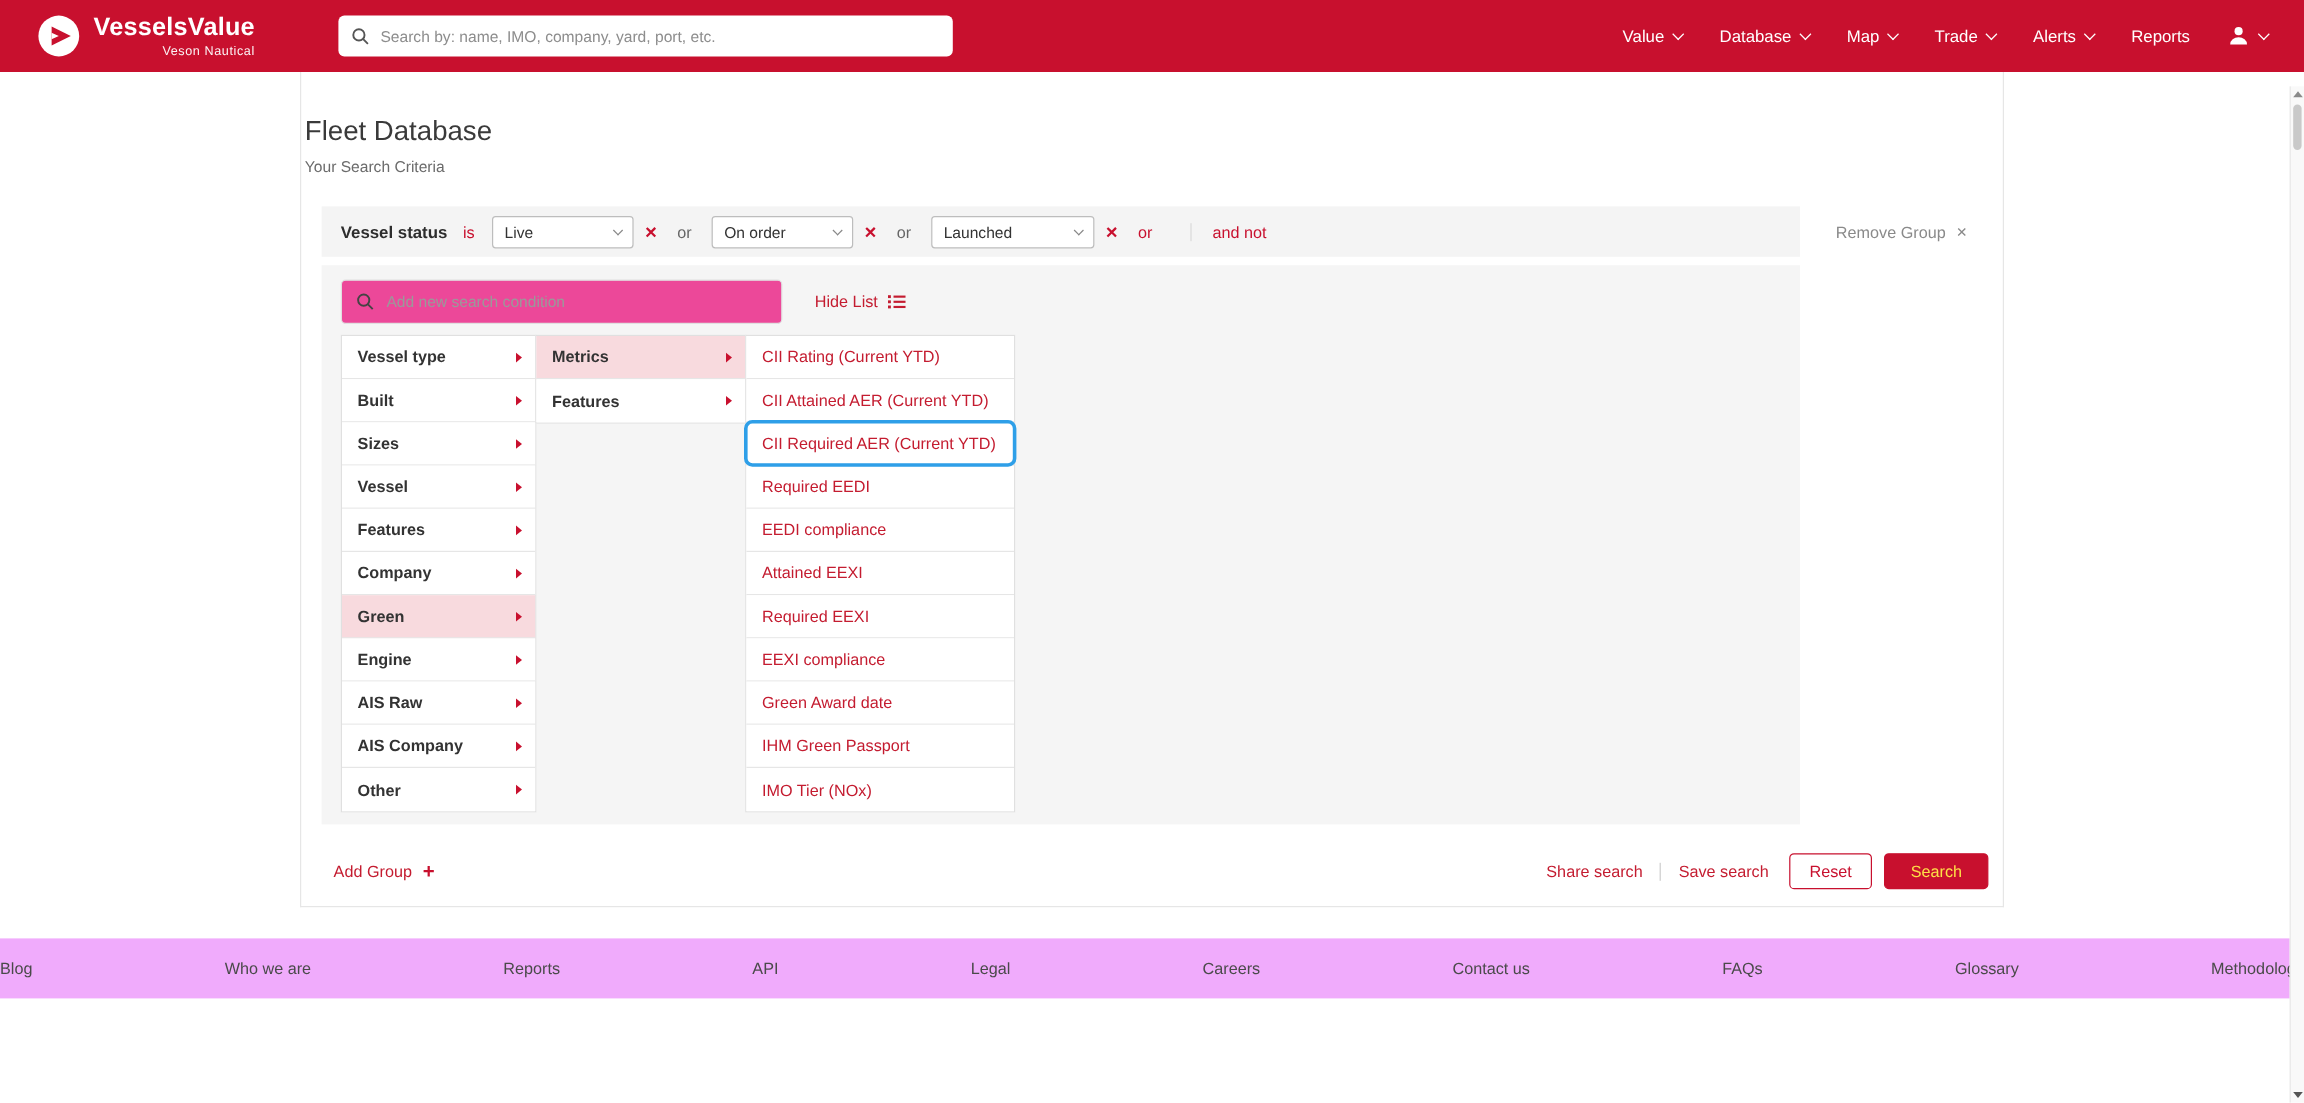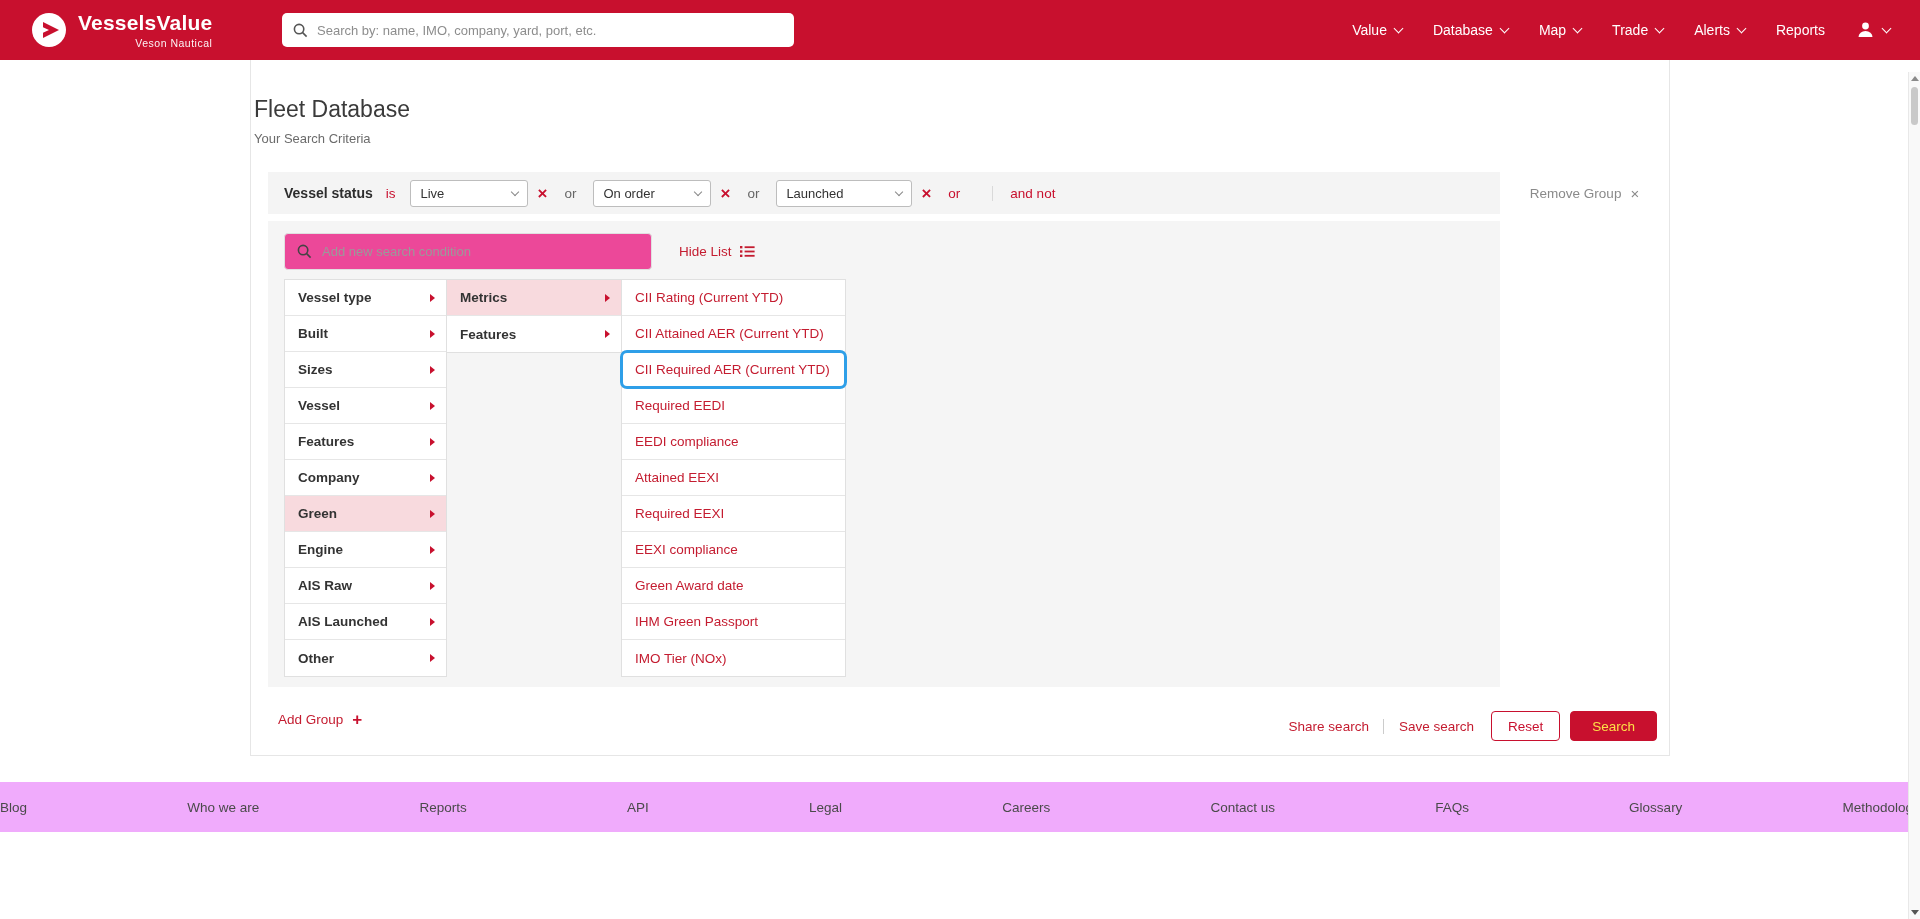--- a/index.html
+++ b/index.html
@@ -63,21 +63,21 @@
   .mcol3 { width:225px; }
   .mrow { height:36px; display:flex; align-items:center; justify-content:space-between; padding:0 11px 0 13px; border-bottom:1px solid #e6e6e6; font-size:13.5px; color:#333; font-weight:600; cursor:pointer; background:#fff; }
   .mrow:last-child { border-bottom:none; }
   .mrow.active { background:#f8dade; }
   .tri { width:0; height:0; border-top:4.5px solid transparent; border-bottom:4.5px solid transparent; border-left:5.5px solid #c8102e; flex:0 0 auto; }
   .mcol3 .mrow { font-weight:400; color:#c41c30; justify-content:flex-start; }
   .mrow.hl { position:relative; }
   .mrow.hl::after { content:""; position:absolute; inset:-2px; border:3px solid #2e9fe8; border-radius:7px; pointer-events:none; }
 
   
-  .actions-row { display:flex; align-items:flex-start; margin-top:24px; padding:0 12px 0 27px; }
+  .actions-row { display:flex; align-items:center; margin-top:24px; padding:0 12px 0 27px; }
   .add-group { color:#c41c30; font-size:13.5px; display:flex; align-items:center; gap:9px; cursor:pointer; }
   .plus { font-size:17px; font-weight:700; color:#c8102e; line-height:1; }
   .actions-right { margin-left:auto; display:flex; align-items:center; }
   .share { color:#c41c30; font-size:13.5px; cursor:pointer; }
   .save { color:#c41c30; font-size:13.5px; margin-left:14px; padding-left:15px; border-left:1px solid #ccc; cursor:pointer; }
   .btn-reset { margin-left:17px; height:30px; padding:0 16px; background:#fff; border:1px solid #c8102e; color:#c8102e; border-radius:4px; font-size:13.5px; font-family:inherit; cursor:pointer; }
   .btn-search { margin-left:10px; height:30px; padding:0 21px; background:#c8102e; border:1px solid #c8102e; color:#fde047; border-radius:4px; font-size:13.5px; font-family:inherit; cursor:pointer; }
 
   
   .footer { margin-top:26px; height:50px; background:#f0abfc; display:flex; align-items:center; justify-content:space-between; gap:37px; }
@@ -244,21 +244,21 @@
                 </div>
               <div class="mrow">
                   <span>Engine</span>
                   <span class="tri"></span>
                 </div>
               <div class="mrow">
                   <span>AIS Raw</span>
                   <span class="tri"></span>
                 </div>
               <div class="mrow">
-                  <span>AIS Launched</span>
+                  <span>AIS Company</span>
                   <span class="tri"></span>
                 </div>
               <div class="mrow">
                   <span>Other</span>
                   <span class="tri"></span>
                 </div>
             </div>
 
             <div class="mcol mcol2">
               <div class="mrow active">

